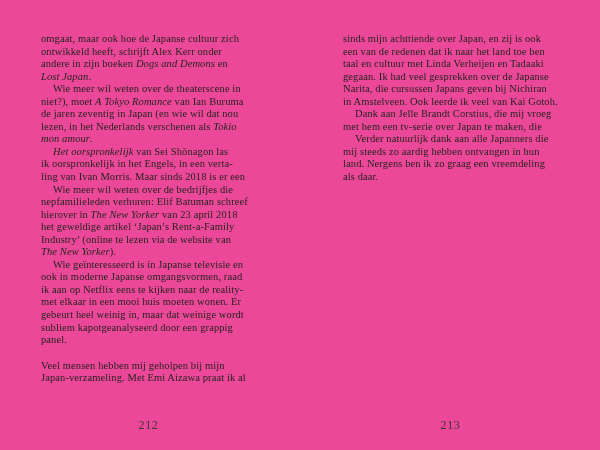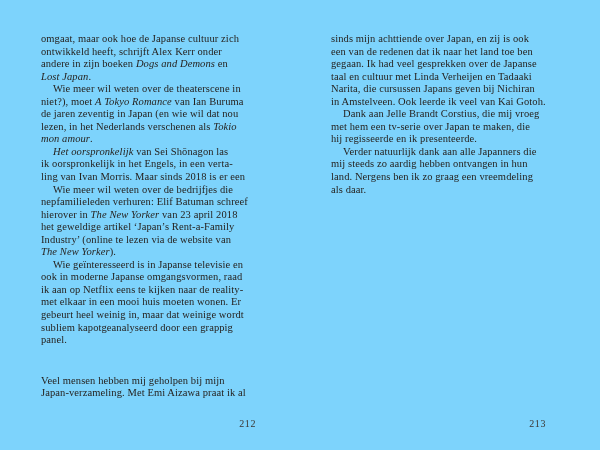--- a/index.html
+++ b/index.html
@@ -10,51 +10,51 @@
   body {
     width: 600px;
     height: 450px;
     overflow: hidden;
     font-family: "Liberation Serif", "DejaVu Serif", serif;
   }
   .spread {
     position: relative;
     width: 600px;
     height: 450px;
-    background: #7dd3fc;
+    background: #ec4899;
     color: #262320;
   }
   .page {
     position: absolute;
     top: 33px;
     width: 226px;
   }
   .page-left  { left: 41px; }
-  .page-right { left: 331px; }
+  .page-right { left: 343px; }
   .page-text .line {
     font-size: 10.5px;
     line-height: 12.55px;
     letter-spacing: 0.1px;
     white-space: nowrap;
   }
   .page-text .line i {
   }
   .page-text .line.indent {
     text-indent: 12px;
   }
   .page-text .line.gap {
-    margin-top: 28px;
+    margin-top: 13px;
   }
   .page-number {
     position: absolute;
     top: 385px;
     left: 0;
     width: 215px;
-    text-align: right;
-    font-size: 10px;
+    text-align: center;
+    font-size: 12px;
     letter-spacing: 0.6px;
     color: #3a3632;
   }
 </style>
 </head>
 <body>
 
 <div class="spread">
 
   <section class="page page-left">
@@ -87,27 +87,26 @@
         <div class="line gap">Veel mensen hebben mij geholpen bij mijn</div>
         <div class="line">Japan-verzameling. Met Emi Aizawa praat ik al</div>
       </div>
     <div class="page-number">212</div>
   </section>
 
   <section class="page page-right">
     <div class="page-text">
         <div class="line">sinds mijn achttiende over Japan, en zij is ook</div>
         <div class="line">een van de redenen dat ik naar het land toe ben</div>
+        <div class="line">taal en cultuur met Linda Verheijen en Tadaaki</div>
         <div class="line">gegaan. Ik had veel gesprekken over de Japanse</div>
-        <div class="line">taal en cultuur met Linda Verheijen en Tadaaki</div>
         <div class="line">Narita, die cursussen Japans geven bij Nichiran</div>
         <div class="line">in Amstelveen. Ook leerde ik veel van Kai Gotoh.</div>
         <div class="line indent">Dank aan Jelle Brandt Corstius, die mij vroeg</div>
         <div class="line">met hem een tv-serie over Japan te maken, die</div>
-        <div class="line">hij regisseerde en ik presenteerde.</div>
         <div class="line indent">Verder natuurlijk dank aan alle Japanners die</div>
         <div class="line">mij steeds zo aardig hebben ontvangen in hun</div>
         <div class="line">land. Nergens ben ik zo graag een vreemdeling</div>
         <div class="line">als daar.</div>
       </div>
     <div class="page-number">213</div>
   </section>
 
 </div>
 

